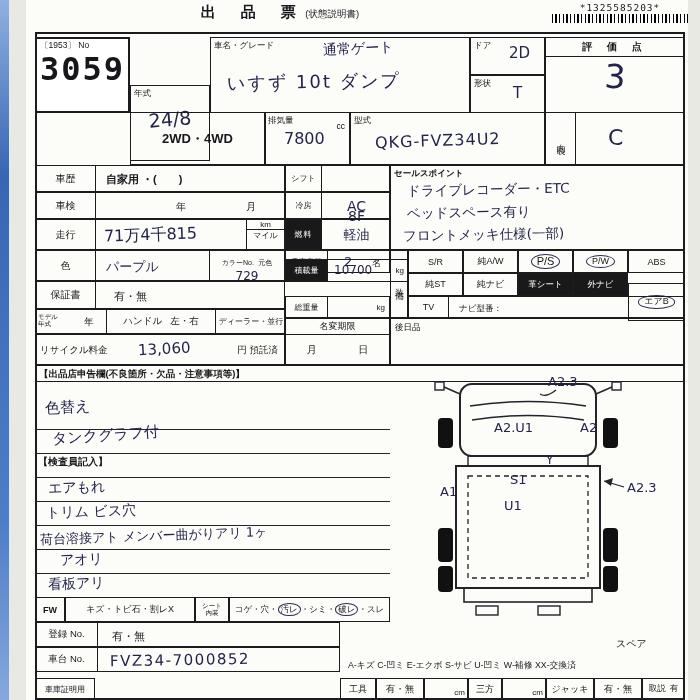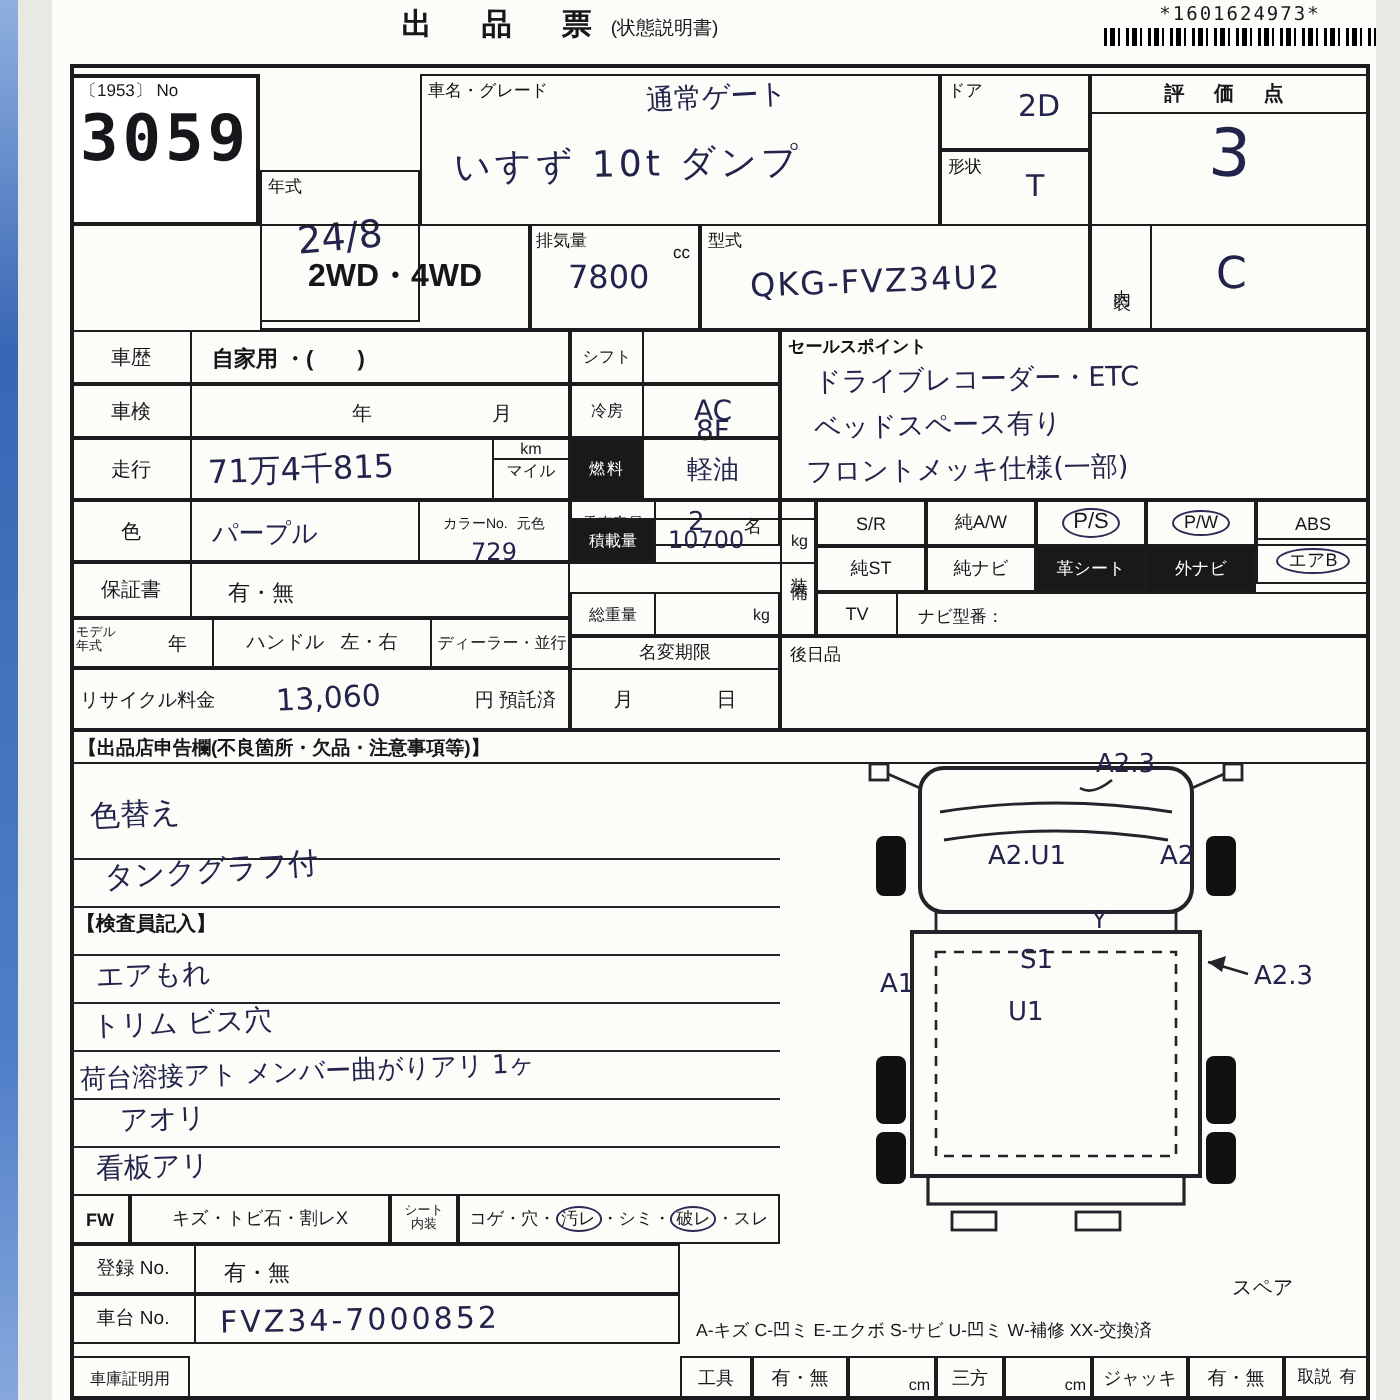--- a/index.html
+++ b/index.html
@@ -23,21 +23,21 @@
 <div class="page abs" style="left:0;top:0;width:700px;height:700px;">
 
   <div class="paper"></div>
   <div class="edge"></div>
 
   <div class="abs" style="left:0;top:3px;width:560px;text-align:center;">
     <span style="font-size:15px;font-weight:bold;letter-spacing:5px;">出　品　票</span>
     <span style="font-size:9.5px;">(状態説明書)</span>
   </div>
   <div class="abs" style="left:552px;top:2px;width:136px;">
-    <div class="mono" style="font-size:9.5px;letter-spacing:1px;text-align:center;">*1601624973*</div>
+    <div class="mono" style="font-size:9.5px;letter-spacing:1px;text-align:center;">*1325585203*</div>
     <div style="height:9px;margin-top:1px;background:repeating-linear-gradient(90deg,#000 0 1.5px,#fff 1.5px 3px,#000 3px 5.5px,#fff 5.5px 7px,#000 7px 8px,#fff 8px 11px);"></div>
   </div>
 
   <div class="cell" style="left:35px;top:32px;width:650px;height:668px;border-width:2px;"></div>
 
   <div class="cell" style="left:35px;top:37px;width:95px;height:76px;border-width:2.2px;background:#fff;">
     <div style="font-size:8.5px;padding:1px 0 0 3px;">
       <span>〔1953〕</span>
       <span>No</span>
     </div>
@@ -62,21 +62,21 @@
   <div class="cell" style="left:470px;top:75px;width:75px;height:38px;">
     <div class="lab abs" style="left:3px;top:2px;">形状</div>
     <div class="hand abs" style="left:42px;top:8px;font-size:15px;">T</div>
   </div>
 
   <div class="cell" style="left:545px;top:37px;width:140px;height:76px;">
     <div style="font-size:10px;font-weight:bold;text-align:center;letter-spacing:6px;border-bottom:1.4px solid #1c1c1f;padding:2px 0;">評 価 点</div>
     <div class="hand" style="font-size:33px;text-align:center;transform:rotate(3deg);">3</div>
   </div>
 
-  <div class="cell ctr" style="left:130px;top:112px;width:135px;height:53px;font-size:16px;font-weight:bold;">
+  <div class="cell ctr" style="left:130px;top:112px;width:135px;height:53px;font-size:13px;font-weight:bold;">
     <span>2WD・4WD</span>
   </div>
 
   <div class="cell" style="left:265px;top:112px;width:85px;height:53px;">
     <div class="lab abs" style="left:2px;top:2px;">排気量</div>
     <div class="hand abs" style="left:18px;top:16px;font-size:16px;">7800</div>
     <div class="lab abs" style="right:4px;top:8px;">cc</div>
   </div>
 
   <div class="cell" style="left:350px;top:112px;width:195px;height:53px;">
@@ -206,21 +206,21 @@
     </div>
   <div class="cell ctr" style="left:463px;top:273px;width:55px;height:23px;font-size:9px;">
       <span>純ナビ</span>
     </div>
   <div class="cell ctr dark" style="left:518px;top:273px;width:55px;height:23px;font-size:8.5px;">
       <span>革シート</span>
     </div>
   <div class="cell ctr dark" style="left:573px;top:273px;width:55px;height:23px;font-size:8.5px;">
       <span>外ナビ</span>
     </div>
-  <div class="cell ctr" style="left:628px;top:269px;width:57px;height:23px;font-size:9px;">
+  <div class="cell ctr" style="left:628px;top:283px;width:57px;height:38px;font-size:9px;">
       <span class="circ">エアB</span>
     </div>
 
   <div class="cell" style="left:390px;top:318px;width:295px;height:47px;">
     <div class="lab abs" style="left:4px;top:3px;">後日品</div>
   </div>
 
   <div class="cell" style="left:408px;top:296px;width:277px;height:22px;">
     <div class="ctr abs" style="left:0;top:0;width:40px;height:100%;border-right:1.4px solid #1c1c1f;font-size:9px;">TV</div>
     <span class="abs" style="left:50px;top:6px;font-size:8.5px;">ナビ型番：</span>

